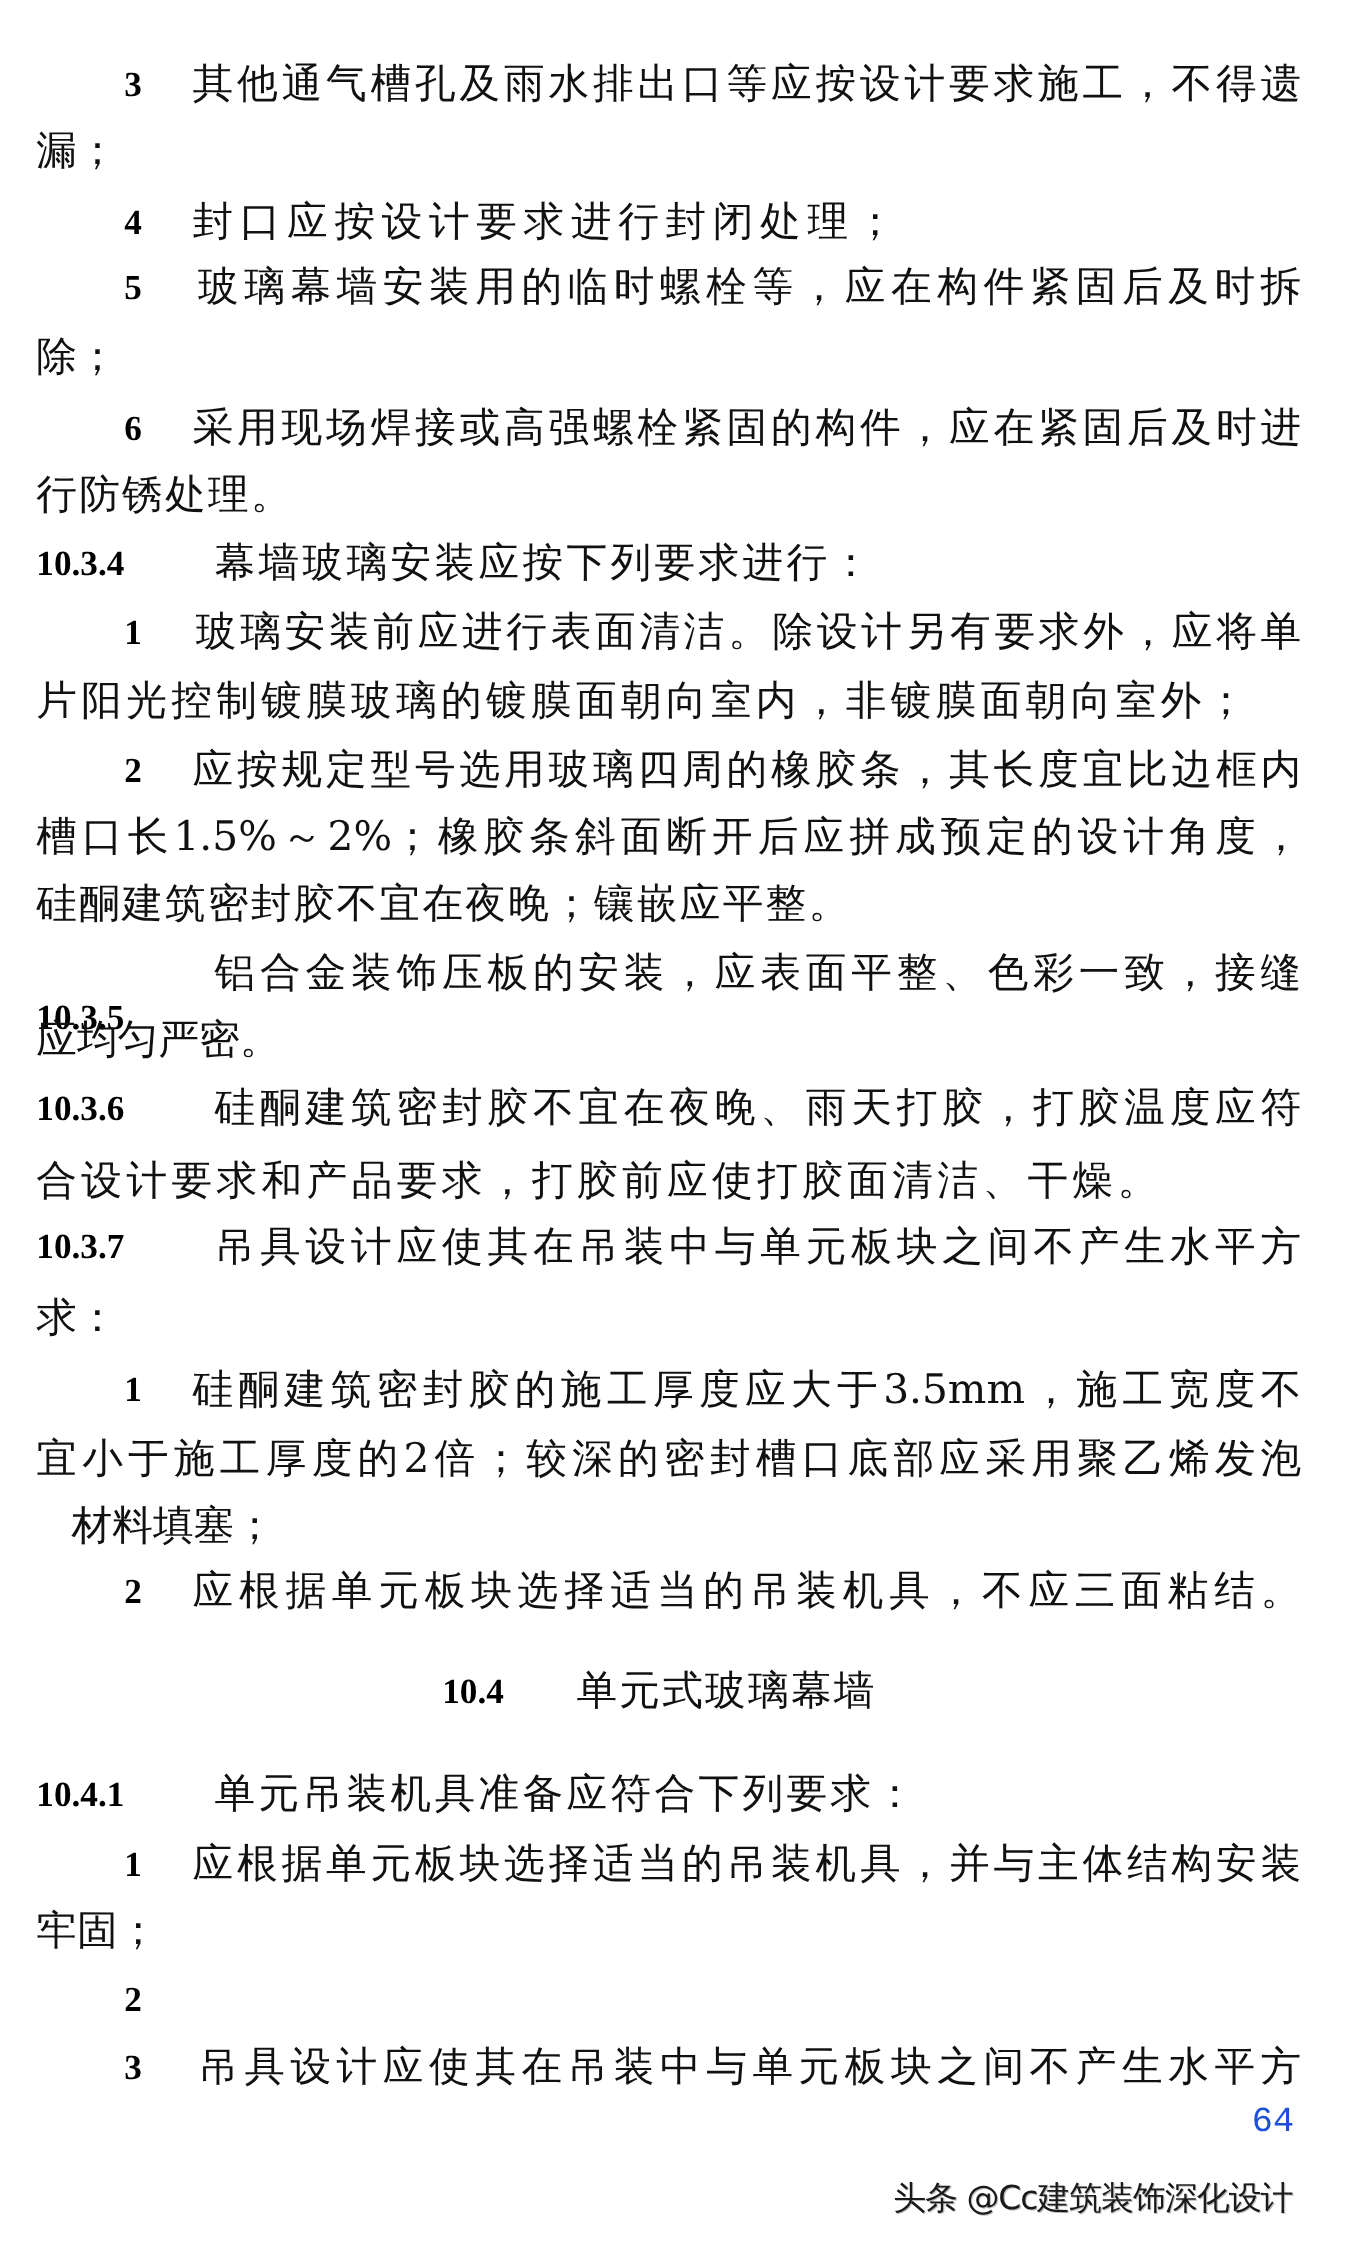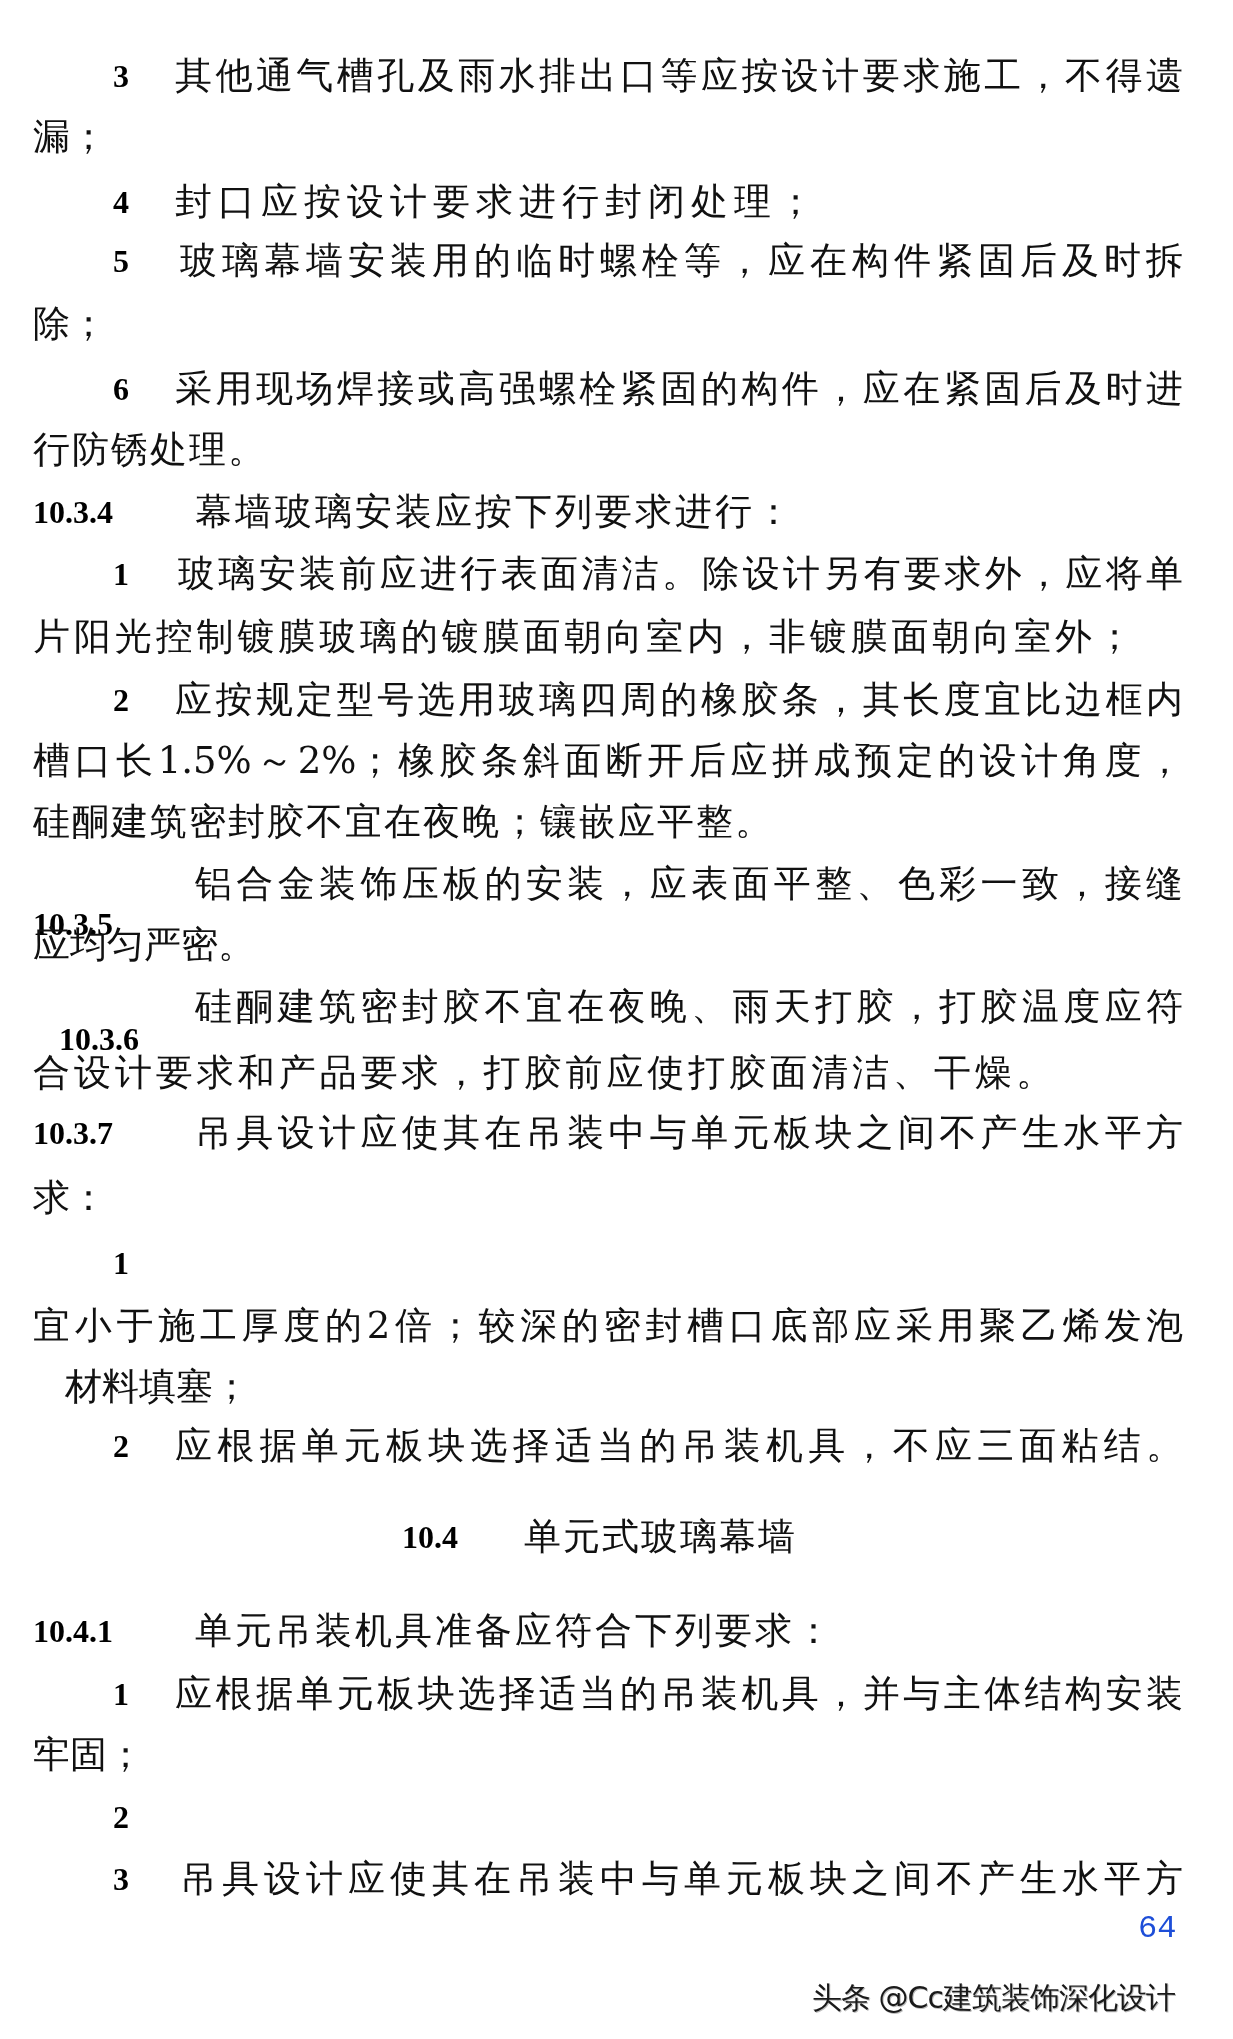--- a/index.html
+++ b/index.html
@@ -71,29 +71,30 @@
 
   <span class="num" style="left:113px; top:678px;">2</span>
   <div class="line just" style="left:175px; top:678px; width:1008px;">应按规定型号选用玻璃四周的橡胶条，其长度宜比边框内</div>
   <div class="line just" style="left:33px; top:739px; width:1150px;">槽口长1.5%～2%；橡胶条斜面断开后应拼成预定的设计角度，</div>
   <div class="line" style="left:33px; top:800px; letter-spacing:2px;">硅酮建筑密封胶不宜在夜晚；镶嵌应平整。</div>
 
   <span class="num" style="left:33px; top:862px;margin-top:40px;">10.3.5</span>
   <div class="line just" style="left:195px; top:862px; width:988px;">铝合金装饰压板的安装，应表面平整、色彩一致，接缝</div>
   <div class="line" style="left:33px; top:923px;">应均匀严密。</div>
 
-  <span class="num" style="left:33px; top:1017px;margin-left:26px;">10.3.6</span>
+  <span class="num" style="left:33px; top:985px;">10.3.6</span>
   <div class="line just" style="left:195px; top:985px; width:988px;">硅酮建筑密封胶不宜在夜晚、雨天打胶，打胶温度应符</div>
   <div class="line just" style="left:33px; top:1051px; width:1020px;">合设计要求和产品要求，打胶前应使打胶面清洁、干燥。</div>
 
   <span class="num" style="left:33px; top:1111px;">10.3.7</span>
   <div class="line just" style="left:195px; top:1111px; width:988px;">吊具设计应使其在吊装中与单元板块之间不产生水平方</div>
   <div class="line" style="left:33px; top:1176px;">求：</div>
 
   <span class="num" style="left:113px; top:1241px;">1</span>
+  <div class="line just" style="left:175px; top:1241px; width:1008px;">硅酮建筑密封胶的施工厚度应大于3.5mm，施工宽度不</div>
   <div class="line just" style="left:33px; top:1304px; width:1150px;">宜小于施工厚度的2倍；较深的密封槽口底部应采用聚乙烯发泡</div>
   <div class="line" style="left:33px; top:1365px;margin-left:32px;">材料填塞；</div>
 
   <span class="num" style="left:113px; top:1424px;">2</span>
   <div class="line just" style="left:175px; top:1424px; width:1008px;">应根据单元板块选择适当的吊装机具，不应三面粘结。</div>
 
   <span class="num" style="left:402px; top:1515px;">10.4</span>
   <div class="line heading" style="left:524px; top:1515px; letter-spacing:2px;">单元式玻璃幕墙</div>
 
   <span class="num" style="left:33px; top:1609px;">10.4.1</span>

